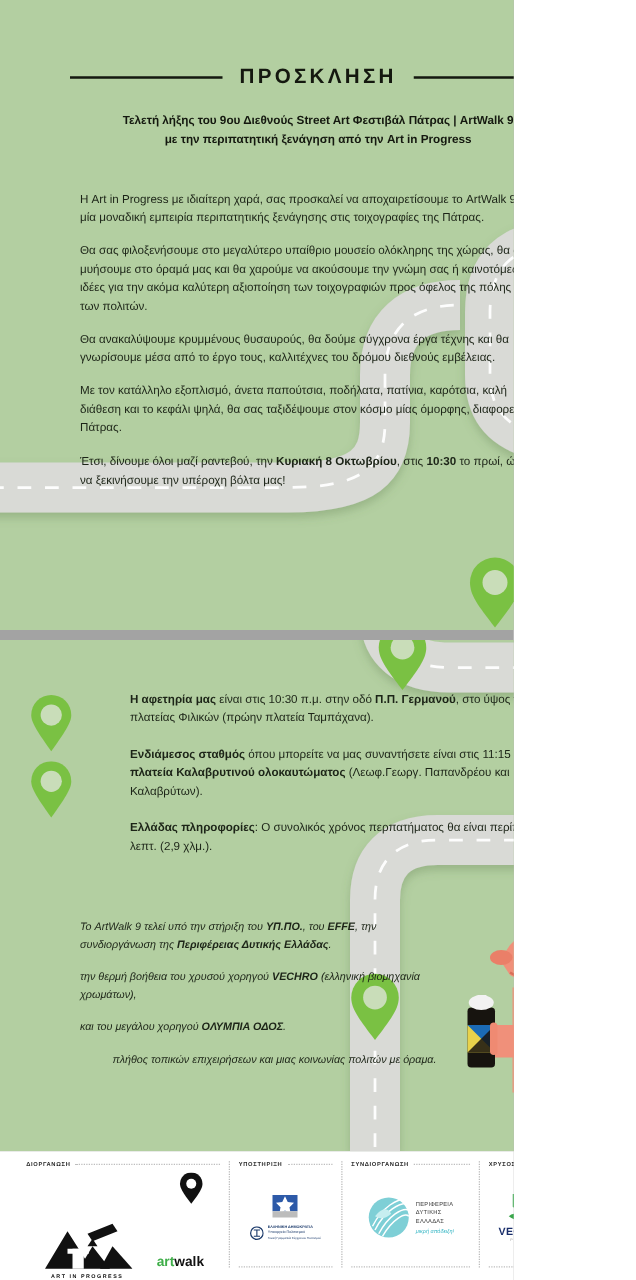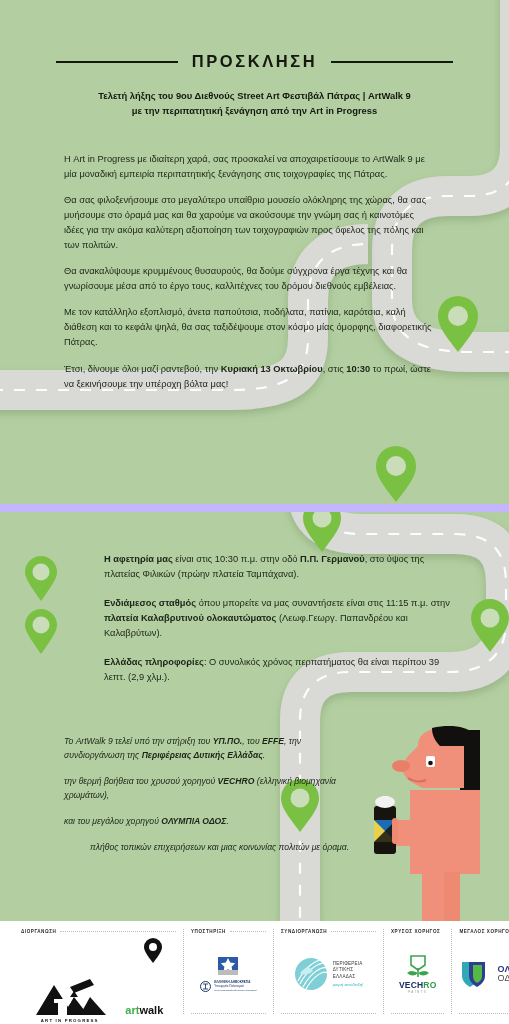--- a/index.html
+++ b/index.html
@@ -4,22 +4,22 @@
 <style>
   * { margin:0; padding:0; box-sizing:border-box; }
   html,body{
     width:509px; height:1024px;
     background:#ffffff;
     font-family:"Liberation Sans", sans-serif;
     overflow:hidden;
   }
   #poster{
     position:relative;
-    width:509px; height:1024px;
-    background:#c4b5fd;
+    width:411px; height:1024px;
+    background:#a3a3a3;
     overflow:hidden;
   }
 
   
   .panel{
     position:absolute; left:0; width:509px;
     background:#b2ceA0;
     overflow:hidden;
   }
   #panel-top{ top:0; height:504px; background:#b3cfa1; }
@@ -175,21 +175,21 @@
       <div>Τελετή λήξης του 9ου Διεθνούς Street Art Φεστιβάλ Πάτρας | ArtWalk 9</div>
       <div>με την περιπατητική ξενάγηση από την Art in Progress</div>
     </div>
   </div>
 
   <div class="copy" id="body-copy">
     <p>Η Art in Progress με ιδιαίτερη χαρά, σας προσκαλεί να αποχαιρετίσουμε το ArtWalk 9 με μία μοναδική εμπειρία περιπατητικής ξενάγησης στις τοιχογραφίες της Πάτρας.</p>
     <p>Θα σας φιλοξενήσουμε στο μεγαλύτερο υπαίθριο μουσείο ολόκληρης της χώρας, θα σας μυήσουμε στο όραμά μας και θα χαρούμε να ακούσουμε την γνώμη σας ή καινοτόμες ιδέες για την ακόμα καλύτερη αξιοποίηση των τοιχογραφιών προς όφελος της πόλης και των πολιτών.</p>
     <p>Θα ανακαλύψουμε κρυμμένους θυσαυρούς, θα δούμε σύγχρονα έργα τέχνης και θα γνωρίσουμε μέσα από το έργο τους, καλλιτέχνες του δρόμου διεθνούς εμβέλειας.</p>
     <p>Με τον κατάλληλο εξοπλισμό, άνετα παπούτσια, ποδήλατα, πατίνια, καρότσια, καλή διάθεση και το κεφάλι ψηλά, θα σας ταξιδέψουμε στον κόσμο μίας όμορφης, διαφορετικής Πάτρας.</p>
-    <p><span>Έτσι, δίνουμε όλοι μαζί ραντεβού, την </span><b>Κυριακή 13 Οκτωβρίου</b><span>, στις </span><b>10:30</b><span> το πρωί, ώστε να ξεκινήσουμε την υπέροχη βόλτα μας!</span></p>
+    <p><span>Έτσι, δίνουμε όλοι μαζί ραντεβού, την </span><b>Κυριακή 8 Οκτωβρίου</b><span>, στις </span><b>10:30</b><span> το πρωί, ώστε να ξεκινήσουμε την υπέροχη βόλτα μας!</span></p>
   </div>
 
   <div class="panel" id="panel-bottom">
     <svg class="panel-art" viewBox="0 0 509 409">
       <defs>
         <filter id="rs2" x="-30%" y="-30%" width="170%" height="170%">
           <feDropShadow dx="0" dy="4" stdDeviation="4" flood-color="#5d7a4c" flood-opacity="0.32"></feDropShadow>
         </filter>
       </defs>
 

